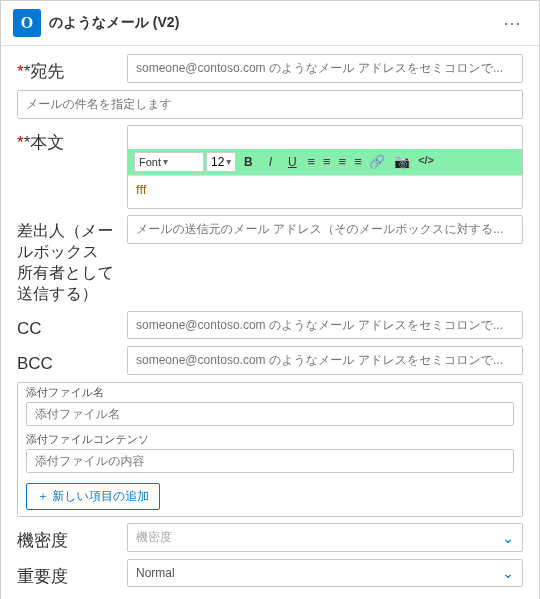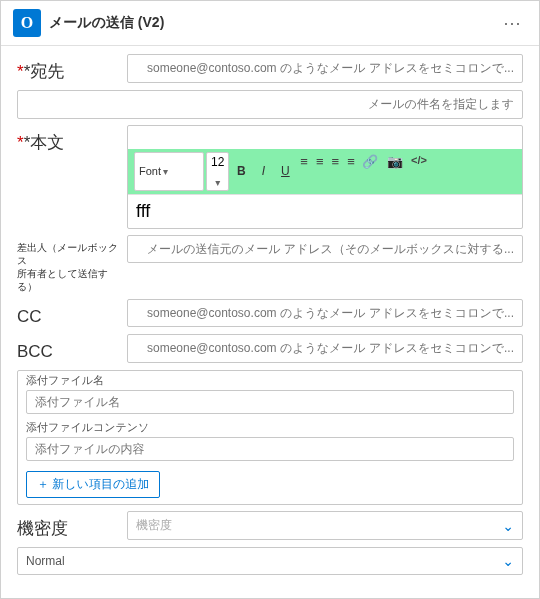--- a/index.html
+++ b/index.html
@@ -63,21 +63,20 @@
     .form-control {
       flex: 1;
       border: 1px solid #c8c8c8;
       border-radius: 2px;
       padding: 5px 8px;
       font-size: 12px;
       color: #4d7c0f;
       background: #fff;
       outline: none;
       line-height: 1.4;
-      text-align: right;
     }
     
     .rich-text-wrapper {
       flex: 1;
       border: 1px solid #c8c8c8;
       border-radius: 2px;
       overflow: hidden;
     }
     .rich-text-toolbar {
       display: flex;
@@ -106,22 +105,21 @@
     }
     .toolbar-size-select {
       display: flex;
       align-items: center;
       border: 1px solid #ccc;
       border-radius: 2px;
       padding: 2px 4px;
       font-size: 12px;
       cursor: pointer;
       background: #fff;
-      gap: 8px;
-      flex-direction: column;
+      gap: 2px;
     }
     .tb-btn {
       padding: 2px 4px;
       font-size: 12px;
       font-weight: bold;
       cursor: pointer;
       border: none;
       background: transparent;
       color: #333;
       border-radius: 2px;
@@ -134,22 +132,22 @@
     .tb-icon {
       font-size: 13px;
       cursor: pointer;
       color: #444;
       padding: 2px 3px;
       border-radius: 2px;
     }
     .rich-text-content {
       padding: 6px 8px;
       min-height: 32px;
-      font-size: 18px;
-      color: #000000;
+      font-size: 13px;
+      color: #a16207;
     }
     
     .attachments-section {
       border: 1px solid #c8c8c8;
       border-radius: 2px;
       margin-bottom: 6px;
       margin-left: 0;
     }
     .attachments-header {
       display: flex;
@@ -235,21 +233,21 @@
   </style>
 </head>
 <body>
 
 <div class="card">
 
   <div class="card-header">
     <div class="outlook-icon header-icon">
       <span>O</span>
     </div>
-    <span class="header-title">メールの送信 (V2)</span>
+    <span class="header-title">のようなメール (V2)</span>
     <span class="header-more">···</span>
   </div>
 
   <div class="card-body">
 
     <div class="form-row">
       <div class="form-label">
         <span style="color:#c00;">*</span><span>*宛先</span>
       </div>
       <input class="form-control" type="text" placeholder="someone@contoso.com のようなメール アドレスをセミコロンで..." style="">
@@ -290,21 +288,21 @@
           <span class="tb-icon">📷</span>
           <span class="tb-icon" style="font-size:11px;font-weight:bold;">&lt;/&gt;</span>
         </div>
         <div class="rich-text-content">
           <span>fff</span>
         </div>
       </div>
     </div>
 
     <div class="form-row">
-      <div class="form-label" style="font-size:10px;line-height:1.3;">差出人（メールボックス<br>所有者として送信する）</div>
+      <div class="form-label" style="font-size:16px;line-height:1.3;">差出人（メールボックス<br>所有者として送信する）</div>
       <input class="form-control" type="text" placeholder="メールの送信元のメール アドレス（そのメールボックスに対する..." style="">
     </div>
 
     <div class="form-row">
       <div class="form-label">CC</div>
       <input class="form-control" type="text" placeholder="someone@contoso.com のようなメール アドレスをセミコロンで..." style="">
     </div>
 
     <div class="form-row">
       <div class="form-label">BCC</div>
@@ -326,20 +324,21 @@
     <div class="form-row">
       <div class="form-label">機密度</div>
       <div class="dropdown-control">
         <span style="color:#aaa;">機密度</span>
         <span class="chevron">⌄</span>
       </div>
     </div>
 
 
     <div class="form-row">
+      <div class="form-label">重要度</div>
       <div class="dropdown-control">
         <span>Normal</span>
         <span class="chevron">⌄</span>
       </div>
     </div>
 
   </div>
 </div>
 
 </body></html>

